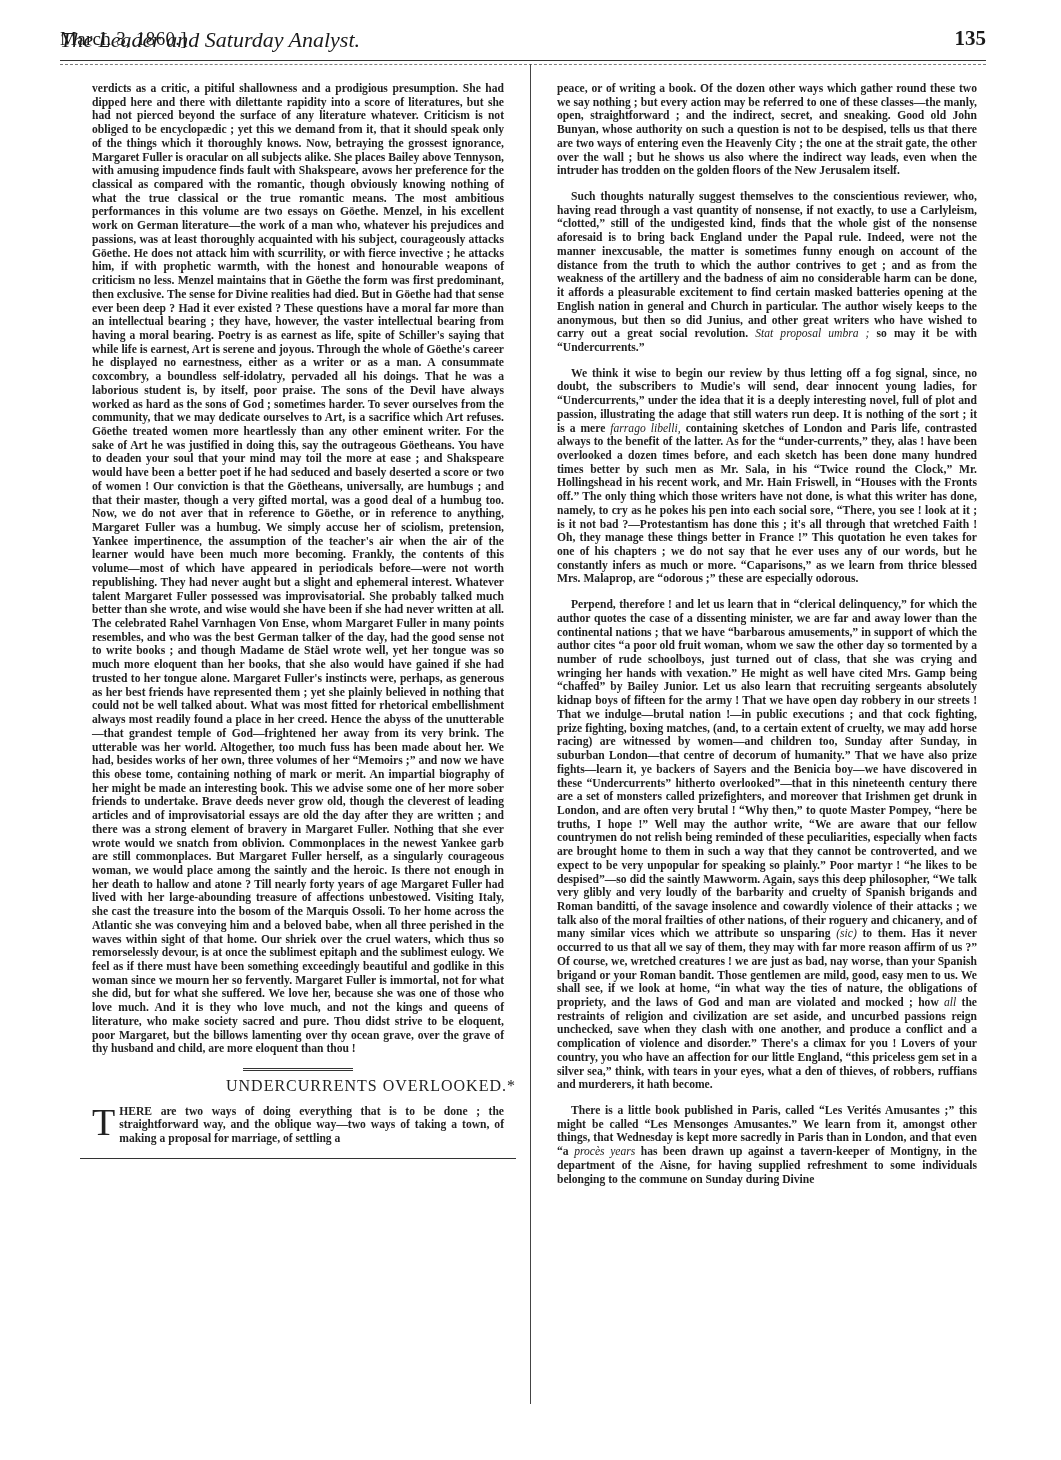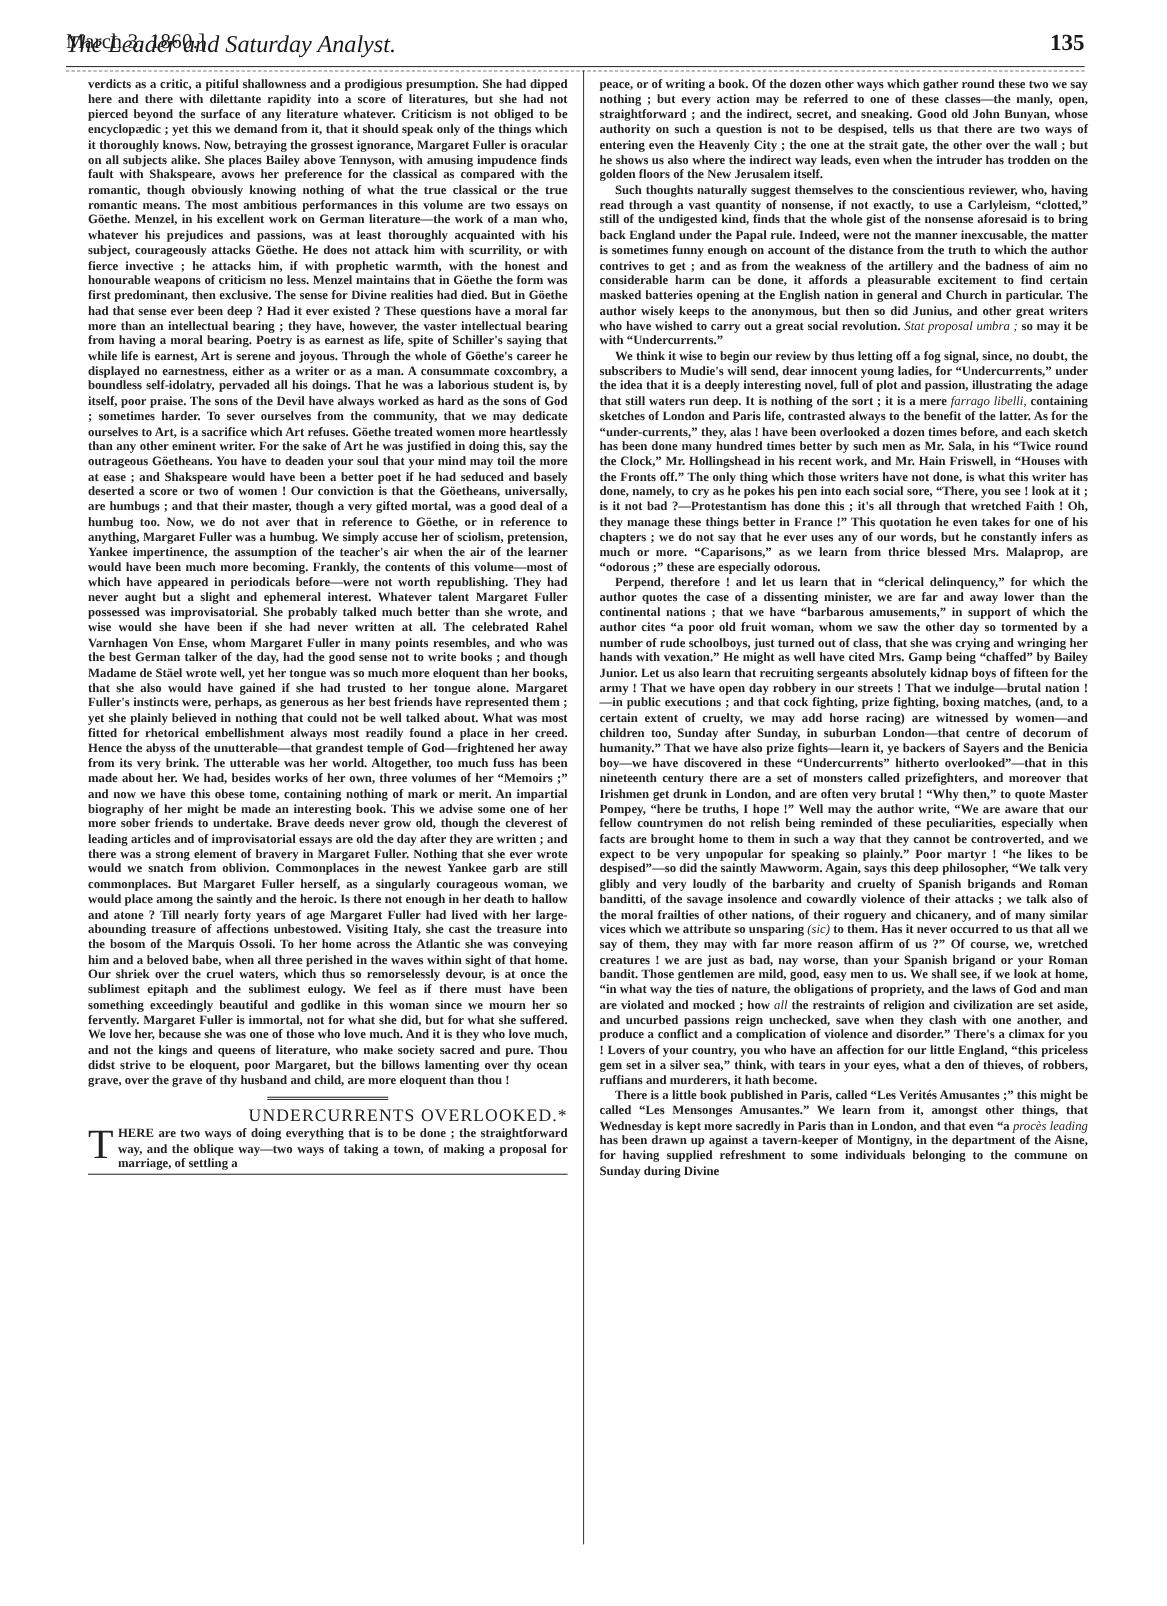--- a/index.html
+++ b/index.html
@@ -11,21 +11,21 @@
   .mh-title{position:absolute;left:0;right:0;top:-1px;text-align:left;font-style:italic;font-size:22px;}
   .mh-page{position:absolute;right:0;top:-2px;font-size:21px;font-weight:bold;}
   .rule{position:absolute;left:60px;width:926px;border-top:1px solid #333;}
   .rule.r1{top:60px;}
   .rule.r2{top:64px;border-top:1px dashed #777;}
   .col{position:absolute;top:70px;font-size:11.6px;line-height:13.72px;text-align:justify;
        font-family:"Liberation Serif","DejaVu Serif",serif;font-weight:bold;color:#222;}
   .col.left{left:80px;width:436px;}
   .col.right{left:545px;width:444px;}
   .col-divider{position:absolute;left:530px;top:64px;height:1340px;border-left:1px solid #444;}
-  .col p{margin:0;}
+  .col p{margin:12px;}
   .col p.indent{text-indent:14px;}
   .col .it{font-style:italic;font-weight:normal;}
   .sep{width:110px;margin:8px auto 6px;border-top:3px double #333;height:2px;}
   .article-title{text-align:right;font-weight:normal;font-size:16px;letter-spacing:1px;margin:0 0 2px 0;}
   .dropcap{float:left;font-size:38px;line-height:30px;margin:2px 4px 0 0;font-weight:normal;}
   .footnote-rule{border-top:1px solid #333;margin-top:2px;}
   .footnote{font-size:11px;line-height:12px;}
   .footnote .it{font-style:italic;}
 </style>
 </head>
@@ -68,18 +68,18 @@
     </p>
     <p class="indent">
       <span>Perpend, therefore ! and let us learn that in “clerical delinquency,” for which the author quotes the case of a dissenting minister, we are far and away lower than the continental nations ; that we have “barbarous amusements,” in support of which the author cites “a poor old fruit woman, whom we saw the other day so tormented by a number of rude schoolboys, just turned out of class, that she was crying and wringing her hands with vexation.” He might as well have cited Mrs. Gamp being “chaffed” by Bailey Junior. Let us also learn that recruiting sergeants absolutely kidnap boys of fifteen for the army ! That we have open day robbery in our streets ! That we indulge—brutal nation !—in public executions ; and that cock fighting, prize fighting, boxing matches, (and, to a certain extent of cruelty, we may add horse racing) are witnessed by women—and children too, Sunday after Sunday, in suburban London—that centre of decorum of humanity.” That we have also prize fights—learn it, ye backers of Sayers and the Benicia boy—we have discovered in these “Undercurrents” hitherto overlooked”—that in this nineteenth century there are a set of monsters called prizefighters, and moreover that Irishmen get drunk in London, and are often very brutal ! “Why then,” to quote Master Pompey, “here be truths, I hope !” Well may the author write, “We are aware that our fellow countrymen do not relish being reminded of these peculiarities, especially when facts are brought home to them in such a way that they cannot be controverted, and we expect to be very unpopular for speaking so plainly.” Poor martyr ! “he likes to be despised”—so did the saintly Mawworm. Again, says this deep philosopher, “We talk very glibly and very loudly of the barbarity and cruelty of Spanish brigands and Roman banditti, of the savage insolence and cowardly violence of their attacks ; we talk also of the moral frailties of other nations, of their roguery and chicanery, and of many similar vices which we attribute so unsparing</span>
       <span class="it">(sic)</span>
       <span>to them. Has it never occurred to us that all we say of them, they may with far more reason affirm of us ?” Of course, we, wretched creatures ! we are just as bad, nay worse, than your Spanish brigand or your Roman bandit. Those gentlemen are mild, good, easy men to us. We shall see, if we look at home, “in what way the ties of nature, the obligations of propriety, and the laws of God and man are violated and mocked ; how</span>
       <span class="it">all</span>
       <span>the restraints of religion and civilization are set aside, and uncurbed passions reign unchecked, save when they clash with one another, and produce a conflict and a complication of violence and disorder.” There's a climax for you ! Lovers of your country, you who have an affection for our little England, “this priceless gem set in a silver sea,” think, with tears in your eyes, what a den of thieves, of robbers, ruffians and murderers, it hath become.</span>
     </p>
     <p class="indent">
       <span>There is a little book published in Paris, called “Les Verités Amusantes ;” this might be called “Les Mensonges Amusantes.” We learn from it, amongst other things, that Wednesday is kept more sacredly in Paris than in London, and that even “a</span>
-      <span class="it">procès leading</span>
+      <span class="it">procès years</span>
       <span>has been drawn up against a tavern-keeper of Montigny, in the department of the Aisne, for having supplied refreshment to some individuals belonging to the commune on Sunday during Divine</span>
     </p>
   </div>
 
 </div>
 
 </body></html>

